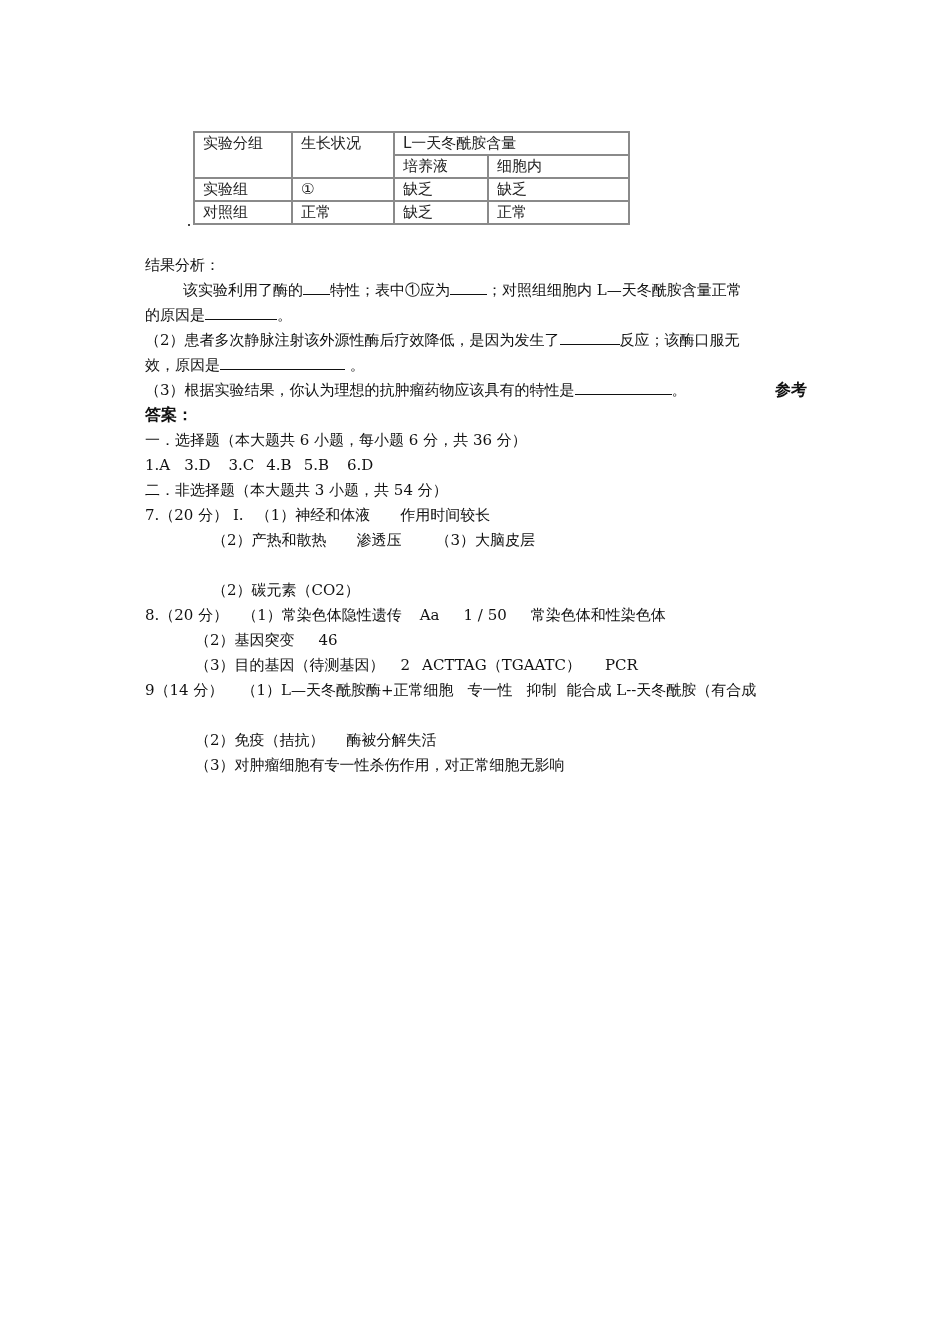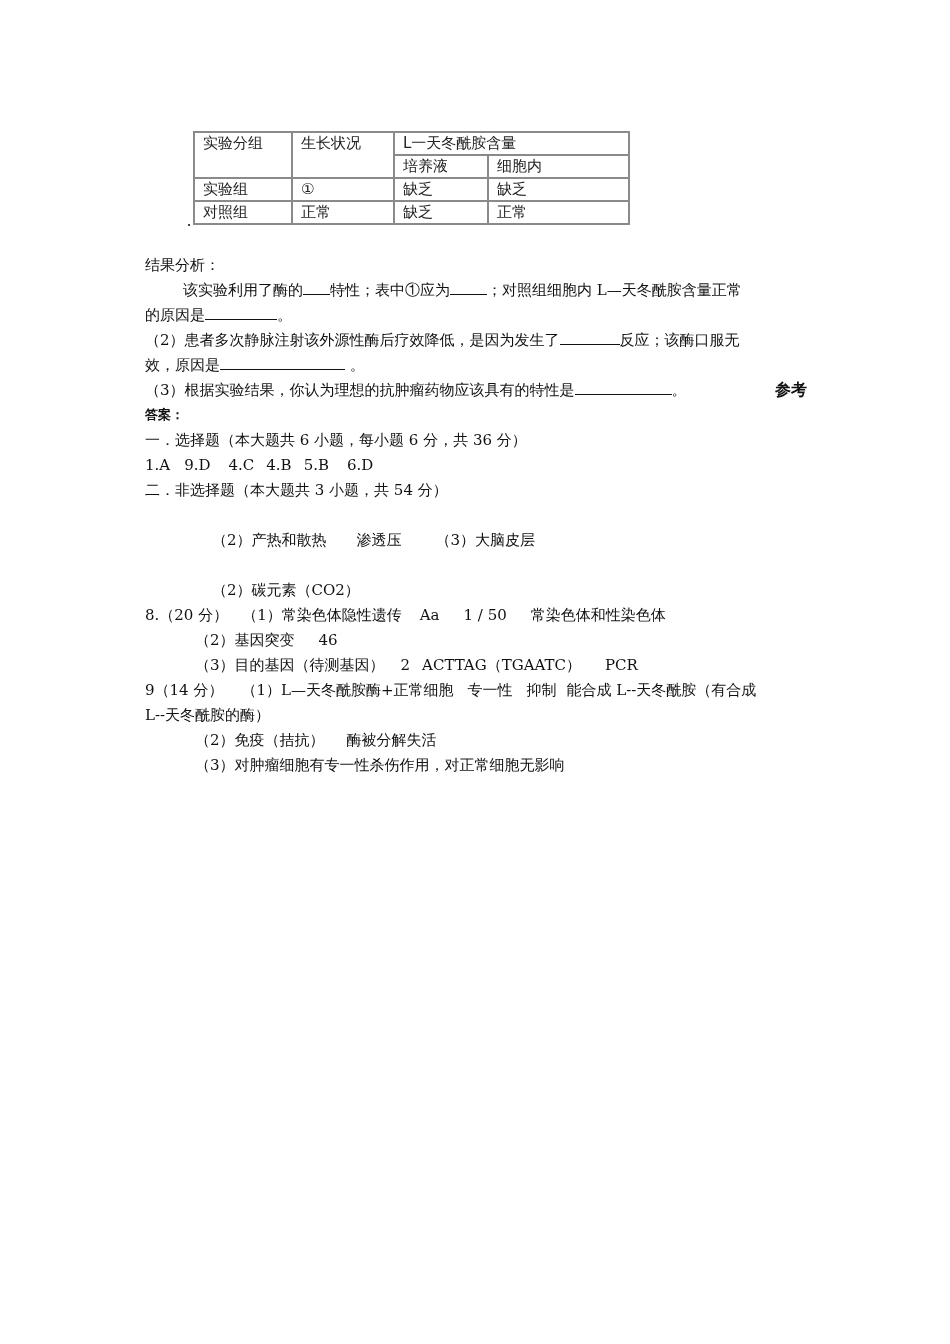--- a/index.html
+++ b/index.html
@@ -81,57 +81,57 @@
   <div class="line" style="top:326px">
     <span>（2）患者多次静脉注射该外源性酶后疗效降低，是因为发生了</span><span class="blank" style="width:60px"></span><span>反应；该酶口服无</span>
   </div>
   <div class="line" style="top:351px">
     <span>效，原因是</span><span class="blank" style="width:125px"></span><span> 。</span>
   </div>
   <div class="line" style="top:376px">
     <span>（3）根据实验结果，你认为理想的抗肿瘤药物应该具有的特性是</span><span class="blank" style="width:97px"></span><span>。</span>
     <span class="bold" style="position:absolute; right:0; top:0; font-size:16px">参考</span>
   </div>
-  <div class="line bold" style="top:401px; font-size:13px">
+  <div class="line bold" style="top:401px; font-size:16px">
     <span>答案：</span>
   </div>
 
   <div class="line" style="top:426px">
     <span>一．选择题（本大题共 6 小题，每小题 6 分，共 36 分）</span>
   </div>
   <div class="line" style="top:451px">
-    <span>1.A</span><span class="gap" style="width:14px"></span><span>9.D</span><span class="gap" style="width:18px"></span><span>4.C</span><span class="gap" style="width:12px"></span><span>4.B</span><span class="gap" style="width:12px"></span><span>5.B</span><span class="gap" style="width:18px"></span><span>6.D</span>
+    <span>1.A</span><span class="gap" style="width:14px"></span><span>3.D</span><span class="gap" style="width:18px"></span><span>3.C</span><span class="gap" style="width:12px"></span><span>4.B</span><span class="gap" style="width:12px"></span><span>5.B</span><span class="gap" style="width:18px"></span><span>6.D</span>
   </div>
   <div class="line" style="top:476px">
     <span> 二．非选择题（本大题共 3 小题，共 54 分）</span>
   </div>
 
+  <div class="line" style="top:501px">
+    <span>7.（20 分） I.</span><span class="gap" style="width:12px"></span><span>（1）神经和体液</span><span class="gap" style="width:30px"></span><span>作用时间较长</span>
+  </div>
   <div class="line" style="top:526px; left:212px">
     <span>（2）产热和散热</span><span class="gap" style="width:30px"></span><span>渗透压</span><span class="gap" style="width:34px"></span><span>（3）大脑皮层</span>
   </div>
   <div class="line" style="top:576px; left:212px">
     <span>（2）碳元素（CO2）</span>
   </div>
 
   <div class="line" style="top:601px">
     <span>8.（20 分）</span><span class="gap" style="width:14px"></span><span>（1）常染色体隐性遗传</span><span class="gap" style="width:18px"></span><span>Aa</span><span class="gap" style="width:24px"></span><span>1 / 50</span><span class="gap" style="width:24px"></span><span>常染色体和性染色体</span>
   </div>
   <div class="line" style="top:626px; left:195px">
     <span>（2）基因突变</span><span class="gap" style="width:24px"></span><span>46</span>
   </div>
   <div class="line" style="top:651px; left:195px">
     <span>（3）目的基因（待测基因）</span><span class="gap" style="width:16px"></span><span>2</span><span class="gap" style="width:12px"></span><span>ACTTAG（TGAATC）</span><span class="gap" style="width:24px"></span><span>PCR</span>
   </div>
 
   <div class="line" style="top:676px">
     <span>9（14 分）</span><span class="gap" style="width:18px"></span><span>（1）L—天冬酰胺酶+正常细胞</span><span class="gap" style="width:14px"></span><span>专一性</span><span class="gap" style="width:14px"></span><span>抑制</span><span class="gap" style="width:10px"></span><span>能合成 L--天冬酰胺（有合成</span>
   </div>
-  <div class="line" style="top:701px">
-    <span>L--天冬酰胺的酶）</span>
-  </div>
   <div class="line" style="top:726px; left:195px">
     <span>（2）免疫（拮抗）</span><span class="gap" style="width:22px"></span><span>酶被分解失活</span>
   </div>
   <div class="line" style="top:751px; left:195px">
     <span>（3）对肿瘤细胞有专一性杀伤作用，对正常细胞无影响</span>
   </div>
 
 </div>
 
 </body></html>

